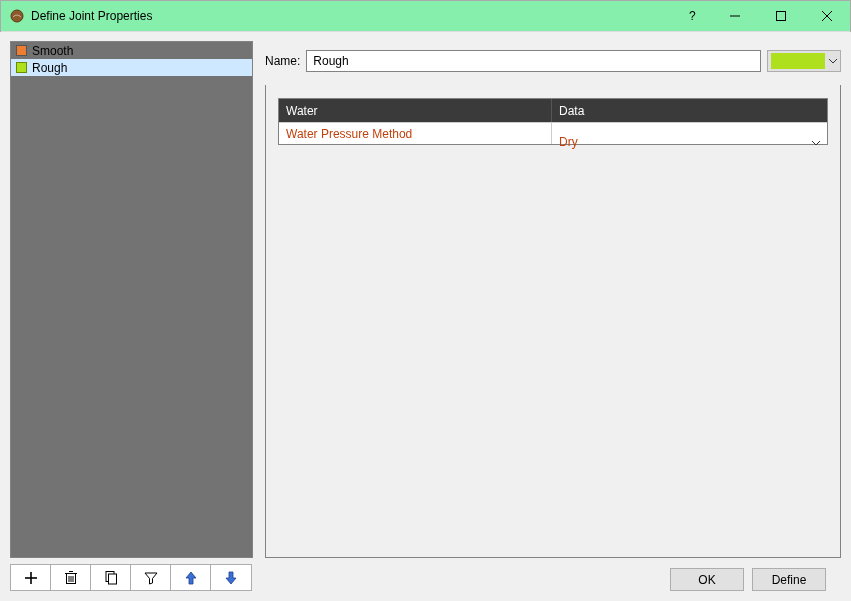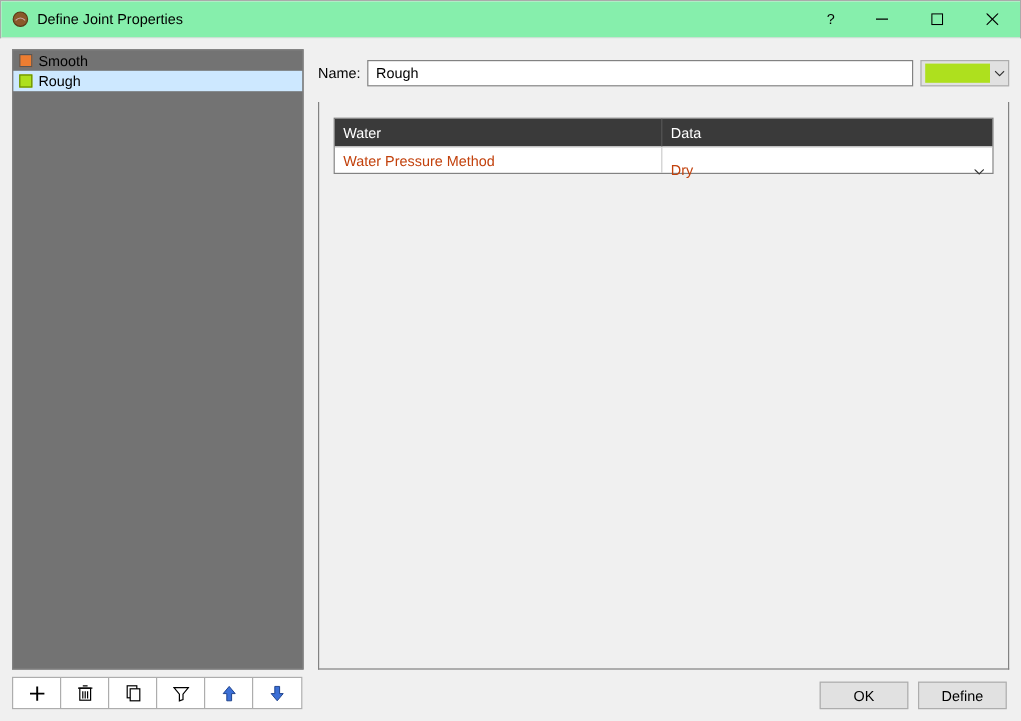--- a/index.html
+++ b/index.html
@@ -223,21 +223,21 @@
       display: flex;
       align-items: center;
       justify-content: center;
       border-right: 1px solid #adadad;
     }
     .toolbar .tbtn:last-child { border-right: none; }
 
     
     .footer {
       position: absolute;
-      right: 12px;
+      right: 25px;
       bottom: 10px;
       display: flex;
       gap: 8px;
     }
     .footer .btn {
       width: 74px;
       height: 23px;
       border: 1px solid #adadad;
       background: #e1e1e1;
       display: flex;

